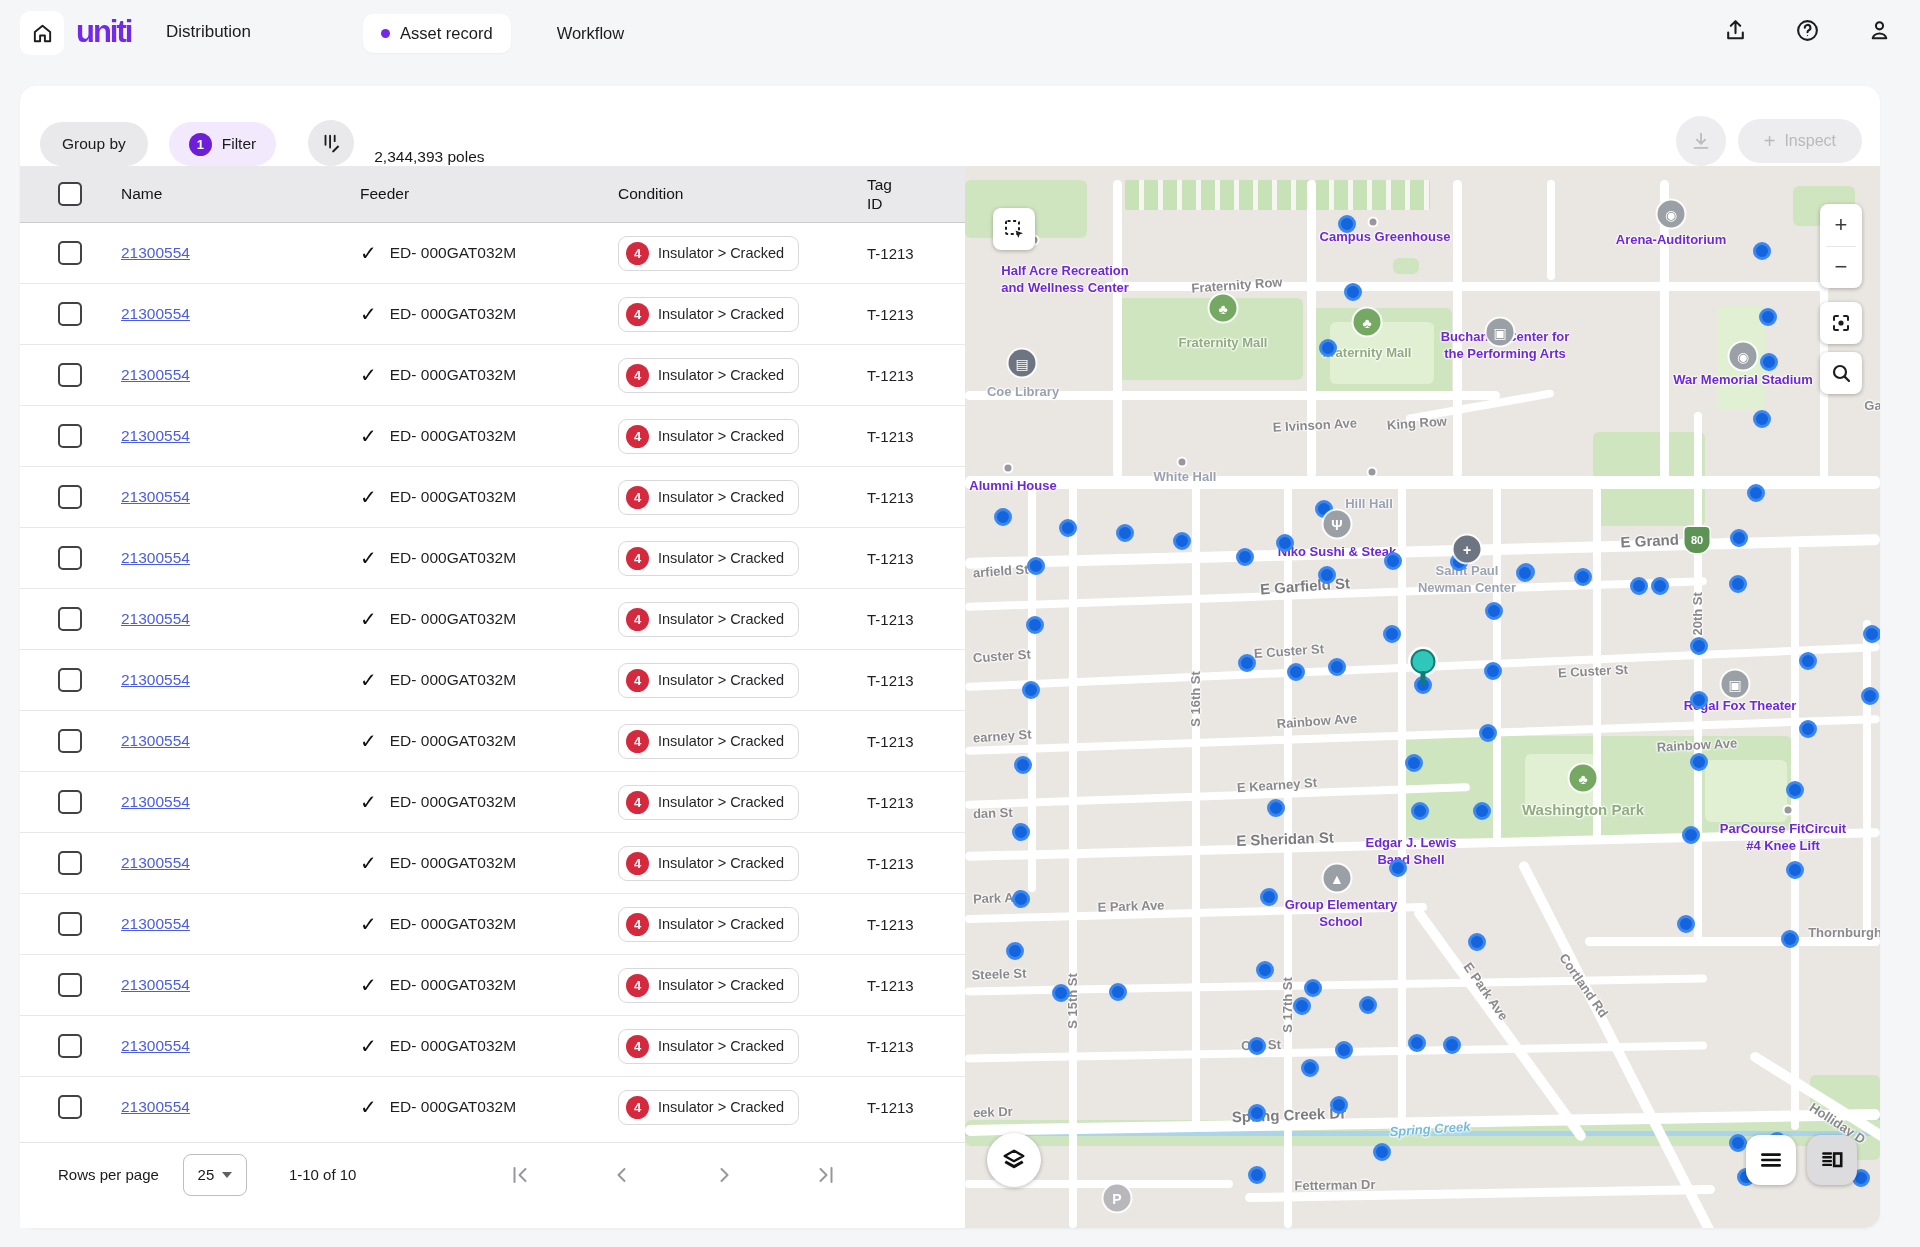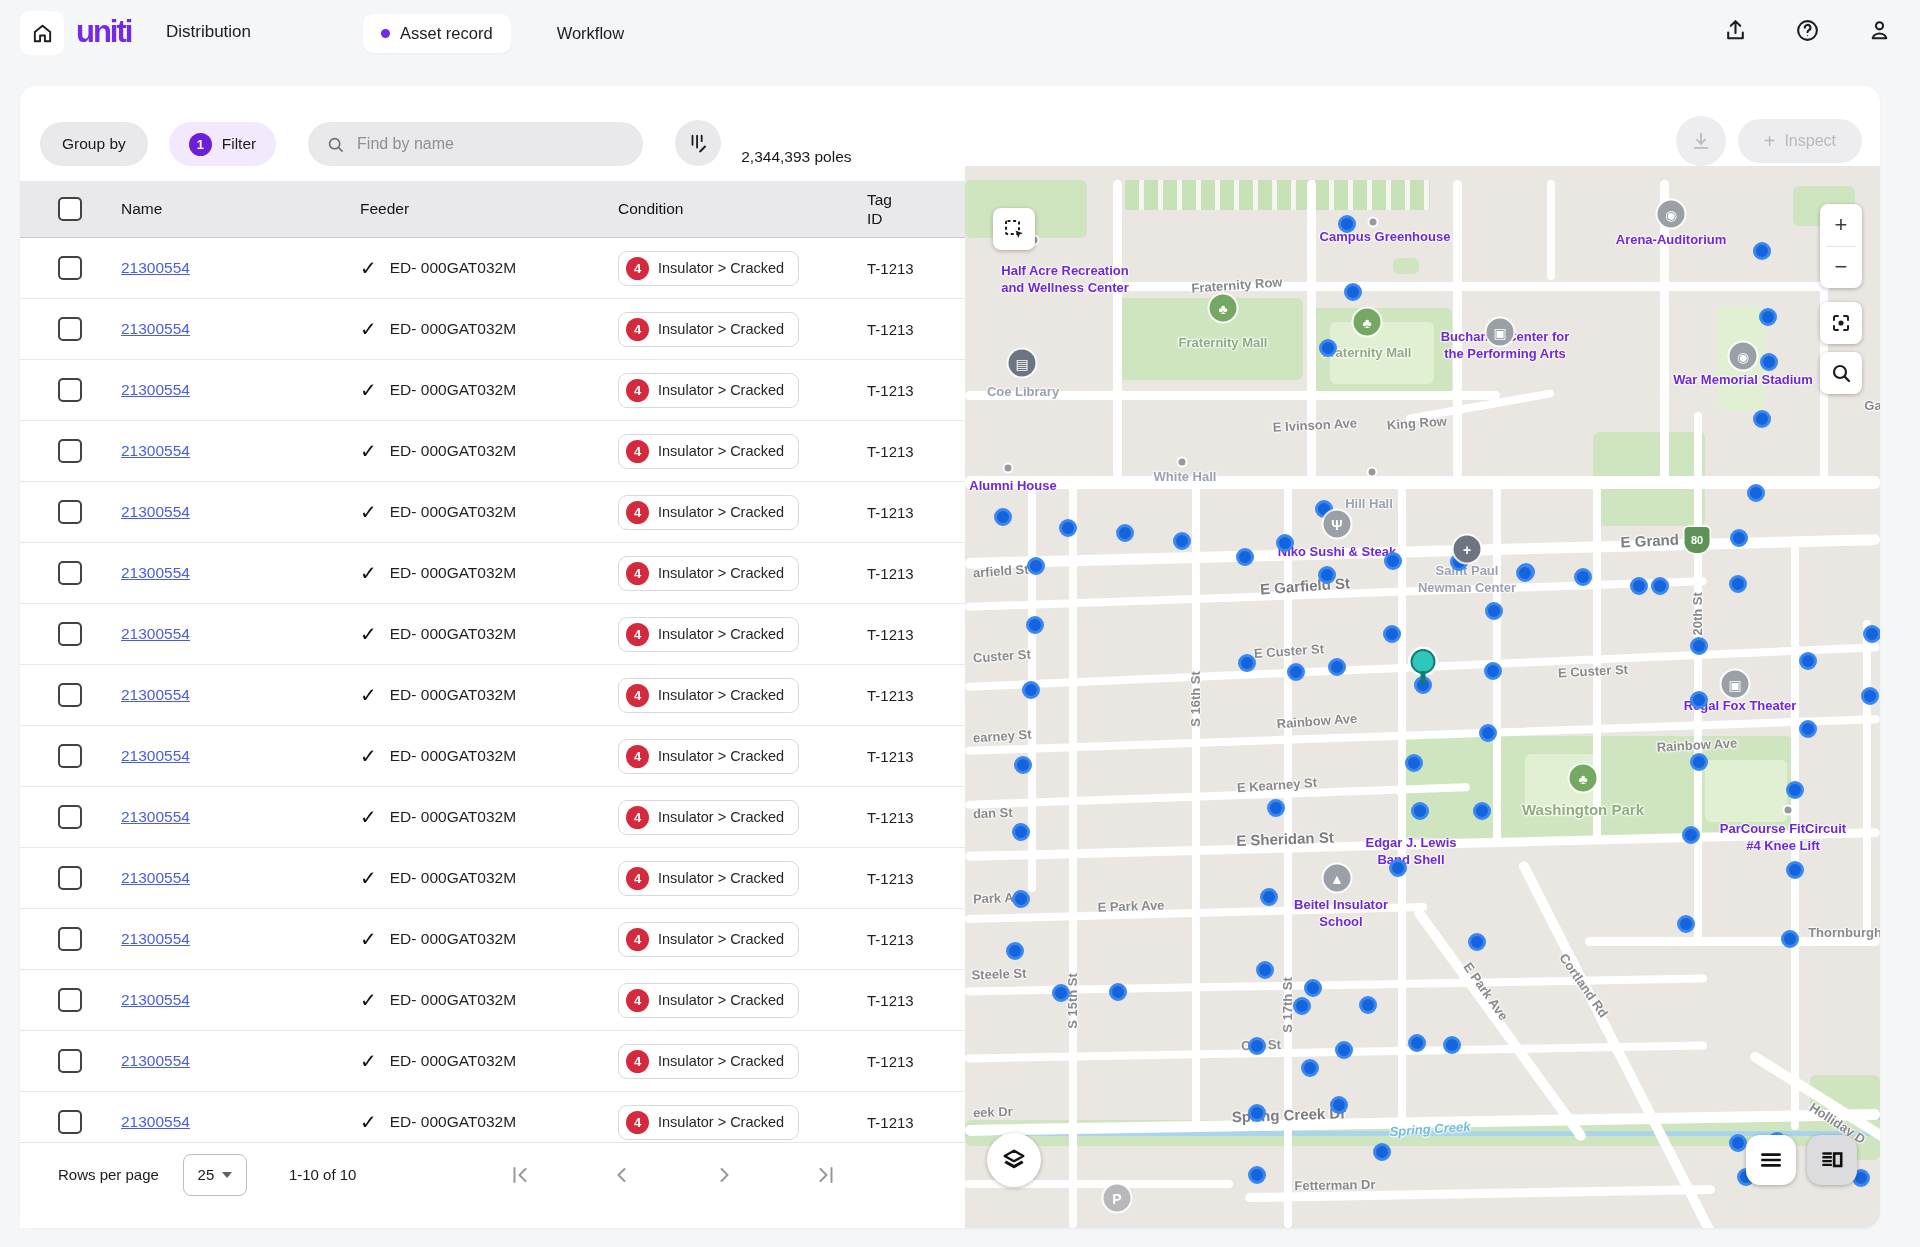--- a/index.html
+++ b/index.html
@@ -30,21 +30,21 @@
   .count{margin-left:20px;font-size:15.5px;color:#18181a;}
   .tb-right{margin-left:auto;display:flex;align-items:center;gap:12px;}
   .dlbtn{width:50px;height:50px;border-radius:50%;background:#ededef;display:flex;align-items:center;justify-content:center;color:#bcbcc0;}
   .inspectbtn{height:44px;border-radius:22px;background:#ededef;color:#b9b9bd;display:flex;align-items:center;gap:9px;padding:0 26px;font-size:16px;}
   .inspectbtn .plus{font-size:20px;line-height:1;}
 
   
   .content{position:relative;height:1062px;}
   .table-pane{position:absolute;left:0;top:0;width:945px;height:100%;}
   .tgrid{display:grid;grid-template-columns:63px 239px 258px 249px 1fr;align-items:center;padding-left:38px;}
-  .thead{margin-top:15px;height:57px;background:#e9e9eb;border-bottom:1px solid #cbcbcf;font-size:15.5px;font-weight:500;color:#151517;}
+  .thead{height:57px;background:#e9e9eb;border-bottom:1px solid #cbcbcf;font-size:15.5px;font-weight:500;color:#151517;}
   .th-tag{max-width:42px;line-height:1.25;}
   .tbody{height:calc(100% - 158px);overflow:hidden;}
   .trow{height:61px;border-bottom:1px solid #e8e8ea;}
   .checkbox{width:24px;height:24px;border:2px solid #414146;border-radius:5px;background:#fff;display:inline-block;cursor:pointer;}
   .name-link{color:#4a5de0;text-decoration:underline;font-size:15.5px;cursor:pointer;}
   .cell{display:flex;align-items:center;}
   .check-icon{font-size:20px;font-weight:700;color:#0f0f10;margin-right:13px;}
   .feeder-text{font-size:15.5px;color:#1f1f23;}
   .cond-pill{display:inline-flex;align-items:center;gap:9px;border:1px solid #d9d9dd;border-radius:9px;background:#fff;padding:5px 14px 5px 7px;cursor:default;}
   .sev{width:23px;height:23px;border-radius:50%;background:#d5293d;color:#fff;font-size:13px;font-weight:700;display:flex;align-items:center;justify-content:center;}
@@ -137,27 +137,20 @@
 </header>
 
 <main class="card">
 
   <div class="toolbar">
     <button class="pill" style="border:0">Group by</button>
     <button class="pill filter" style="border:0">
       <span class="fbadge">1</span>
       <span>Filter</span>
     </button>
-    <div class="searchbox">
-      <svg width="21" height="21" viewBox="0 0 24 24" fill="none" stroke="#6d6d72" stroke-width="2" stroke-linecap="round">
-          <circle cx="11" cy="11" r="6.5"></circle>
-          <path d="M15.9 15.9 L20.5 20.5"></path>
-        </svg>
-      <input type="text" placeholder="Find by name" style="">
-    </div>
     <button class="colbtn" style="border:0">
       <svg width="22" height="22" viewBox="0 0 24 24" fill="none" stroke="currentColor" stroke-width="2" stroke-linecap="round">
           <path d="M6 4 V14 M11 4 V17 M16 4 V10"></path>
           <path d="M13.5 20.5 L19.5 14.5 L21 16 L15 22 L13.2 22.2 Z" fill="currentColor" stroke="none"></path>
         </svg>
     </button>
     <div class="count">2,344,393 poles</div>
     <div class="tb-right">
       <button class="dlbtn" style="border:0" disabled="">
         <svg width="22" height="22" viewBox="0 0 24 24" fill="none" stroke="currentColor" stroke-width="2" stroke-linecap="round" stroke-linejoin="round">
@@ -620,21 +613,21 @@
           <div class="mlbl street" style="left: 312px; top: 606px; transform: translate(-50%, -50%) rotate(-4deg);">E Kearney St</div>
           <div class="mlbl green lg" style="left: 618px; top: 630px; transform: translate(-50%, -50%);">Washington Park</div>
           <div class="mlbl street lg" style="left: 320px; top: 659px; transform: translate(-50%, -50%) rotate(-2deg);">E Sheridan St</div>
           <div class="mlbl place" style="left: 446px; top: 672px; transform: translate(-50%, -50%);">Edgar J. Lewis
 Band Shell</div>
           <div class="mlbl place" style="left: 818px; top: 658px; transform: translate(-50%, -50%);">ParCourse FitCircuit
 #4 Knee Lift</div>
           <div class="mlbl street cut" style="left: 8px; top: 634px; transform: translate(0px, -50%) rotate(-2deg);">dan St</div>
           <div class="mlbl street cut" style="left: 8px; top: 719px; transform: translate(0px, -50%) rotate(-2deg);">Park Av</div>
           <div class="mlbl street" style="left: 166px; top: 727px; transform: translate(-50%, -50%) rotate(-2deg);">E Park Ave</div>
-          <div class="mlbl place" style="left: 376px; top: 734px; transform: translate(-50%, -50%);">Beitel Insulator
+          <div class="mlbl place" style="left: 376px; top: 734px; transform: translate(-50%, -50%);">Group Elementary
 School</div>
           <div class="mlbl street" style="left: 880px; top: 753px; transform: translate(-50%, -50%);">Thornburgh</div>
           <div class="mlbl street" style="left: 34px; top: 795px; transform: translate(-50%, -50%) rotate(-2deg);">Steele St</div>
           <div class="mlbl street" style="left: 108px; top: 821px; transform: translate(-50%, -50%) rotate(-90deg);">S 15th St</div>
           <div class="mlbl street" style="left: 323px; top: 825px; transform: translate(-50%, -50%) rotate(-90deg);">S 17th St</div>
           <div class="mlbl street" style="left: 296px; top: 866px; transform: translate(-50%, -50%) rotate(-2deg);">Ord St</div>
           <div class="mlbl street lg" style="left: 324px; top: 935px; transform: translate(-50%, -50%) rotate(-2deg);">Spring Creek Dr</div>
           <div class="mlbl water" style="left: 465px; top: 950px; transform: translate(-50%, -50%) rotate(-4deg);">Spring Creek</div>
           <div class="mlbl street cut" style="left: 8px; top: 933px; transform: translate(0px, -50%) rotate(-2deg);">eek Dr</div>
           <div class="mlbl street" style="left: 370px; top: 1006px; transform: translate(-50%, -50%) rotate(-1deg);">Fetterman Dr</div>

